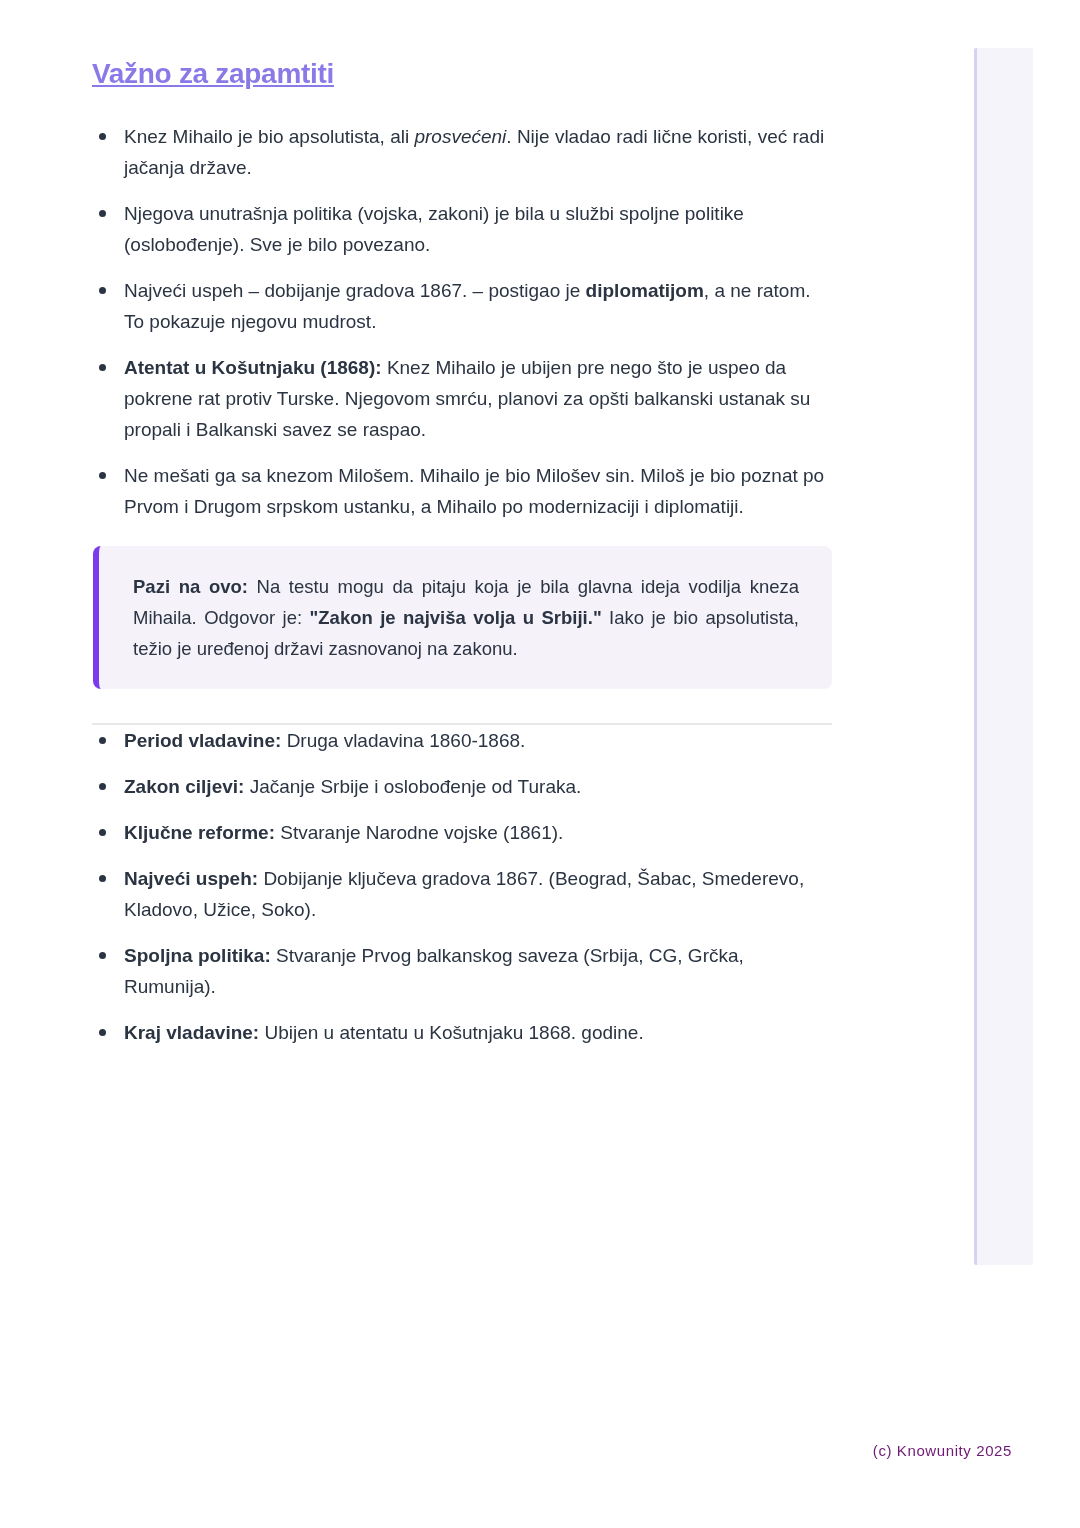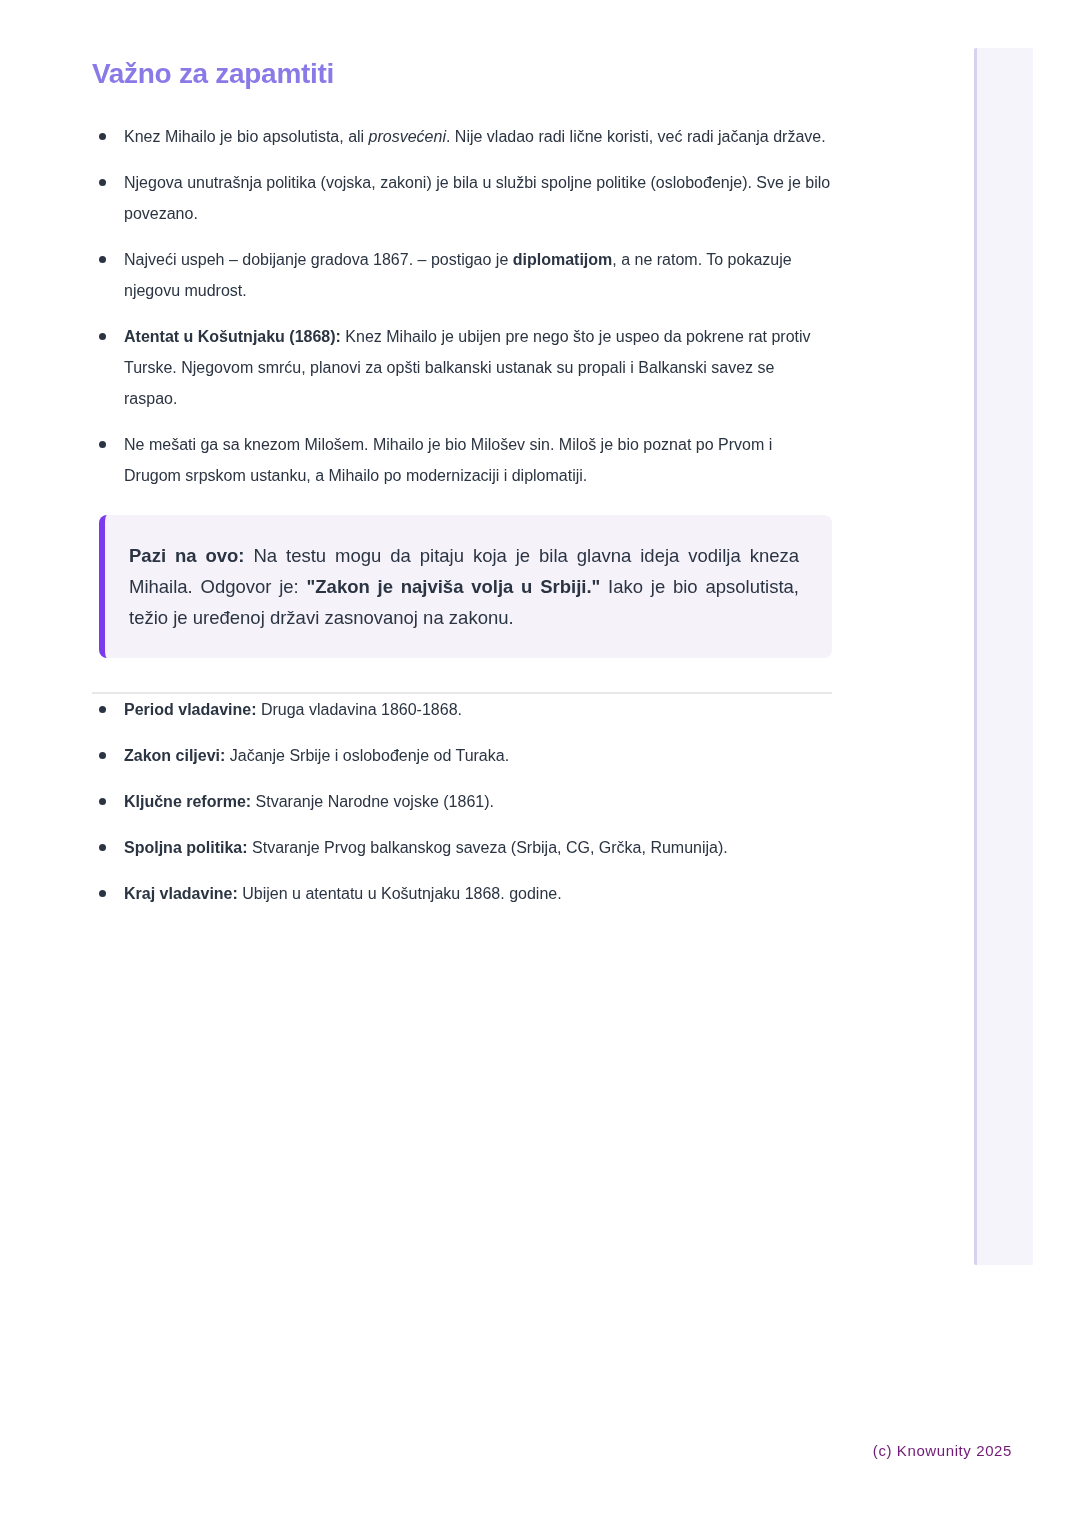--- a/index.html
+++ b/index.html
@@ -28,51 +28,52 @@
     top: 40px;
     width: 740px;
   }
   .section-title {
     color: #8a7ae8;
     font-size: 28px;
     font-weight: 700;
     letter-spacing: -0.3px;
     margin: 17px 0 30px 0;
     line-height: 1.2;
+    text-decoration: underline;
   }
   .section-title.second { margin-top: 36px; margin-bottom: 28px; }
   ul.bullets {
     list-style: none;
     margin: 0;
     padding: 0 0 0 32px;
-    font-size: 16px;
+    font-size: 19px;
     line-height: 31px;
   }
   ul.bullets li {
     position: relative;
     margin-bottom: 15px;
   }
   ul.bullets li::before {
     content: "";
     position: absolute;
     left: -25px;
     top: 12px;
     width: 7px;
     height: 7px;
     border-radius: 50%;
     background: #2b3442;
   }
   .b { font-weight: 700; }
   .i { font-style: italic; }
   .callout {
-    margin: 24px 0 0 7px;
+    margin: 24px 0 0 1px;
     background: #f5f2fa;
     border-left: 6px solid #7c3aed;
     border-radius: 8px;
-    padding: 25px 33px 25px 24px;
+    padding: 25px 33px 25px 34px;
   }
   .callout-text {
     margin: 0;
     font-size: 18.5px;
     line-height: 31px;
     text-align: justify;
   }
   .divider {
     border: none;
     border-top: 2px solid #e7e7e7;
@@ -108,19 +109,20 @@
     <p class="callout-text"><span class="b ">Pazi na ovo: </span><span class="">Na testu mogu da pitaju koja je bila glavna ideja vodilja kneza Mihaila. Odgovor je: </span><span class="b ">"Zakon je najviša volja u Srbiji." </span><span class="">Iako je bio apsolutista, težio je uređenoj državi zasnovanoj na zakonu.</span></p>
   </aside>
 
   <hr class="divider">
 
 
   <ul class="bullets">
       <li><span class="b ">Period vladavine: </span><span class="">Druga vladavina 1860-1868.</span></li>
       <li><span class="b ">Zakon ciljevi: </span><span class="">Jačanje Srbije i oslobođenje od Turaka.</span></li>
       <li><span class="b ">Ključne reforme: </span><span class="">Stvaranje Narodne vojske (1861).</span></li>
+      <li><span class="b ">Najveći uspeh: </span><span class="">Dobijanje ključeva gradova 1867. (Beograd, Šabac, Smederevo, Kladovo, Užice, Soko).</span></li>
       <li><span class="b ">Spoljna politika: </span><span class="">Stvaranje Prvog balkanskog saveza (Srbija, CG, Grčka, Rumunija).</span></li>
       <li><span class="b ">Kraj vladavine: </span><span class="">Ubijen u atentatu u Košutnjaku 1868. godine.</span></li>
     </ul>
 
 </main>
 
 <footer class="footer">(c) Knowunity 2025</footer>
 
 </body></html>

